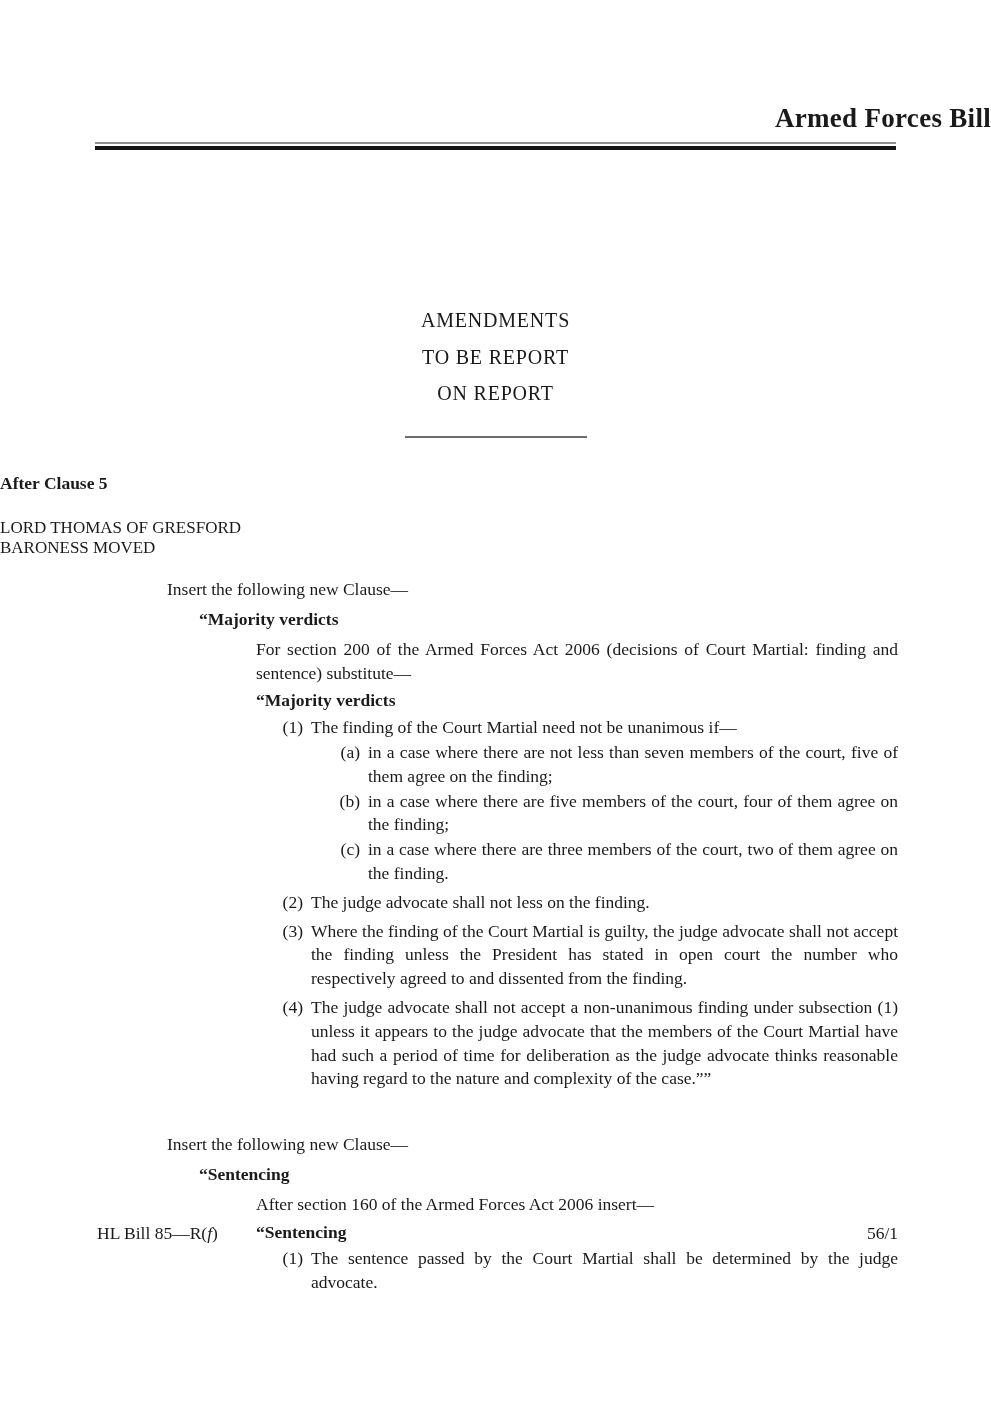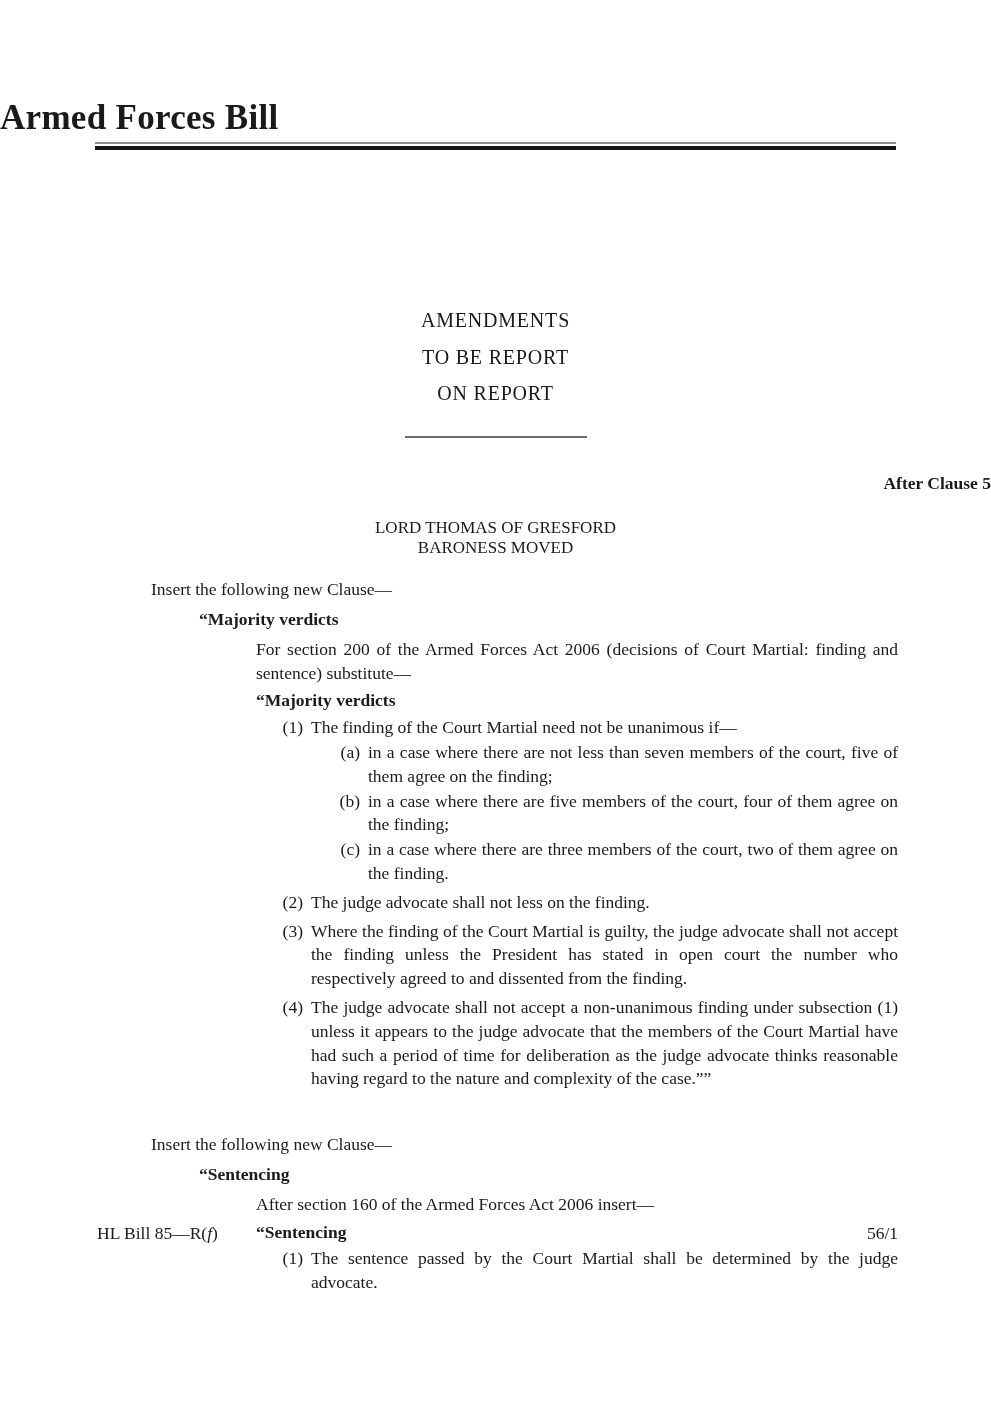--- a/index.html
+++ b/index.html
@@ -10,22 +10,22 @@
     background: #ffffff;
     font-family: "Liberation Serif", "DejaVu Serif", serif;
     color: #1a1a1a;
     font-size: 17.5px;
     line-height: 1.36;
     overflow: hidden;
   }
   .doc-title {
     margin: 0;
     padding-top: 102px;
-    text-align: left;
-    font-size: 35px;
+    text-align: right;
+    font-size: 27px;
     line-height: 32px;
     font-weight: bold;
     letter-spacing: 0.3px;
   }
   .title-rule {
     margin: 8px 95px 0 95px;
     border-top: 2px solid #8f8f8f;
     height: 2px;
     border-bottom: 4px solid #141414;
   }
@@ -37,35 +37,35 @@
     letter-spacing: 0.8px;
   }
   .short-rule {
     width: 182px;
     margin: 24px auto 0 auto;
     border-top: 2px solid #6e6e6e;
     height: 0;
   }
   .clause-heading {
     margin-top: 34px;
-    text-align: right;
+    text-align: left;
     font-weight: bold;
     font-size: 17.5px;
   }
   .sponsors {
     margin-top: 23px;
-    text-align: center;
+    text-align: left;
     font-size: 17px;
     line-height: 19.5px;
   }
   .content {
     padding-left: 97px;
     padding-right: 93px;
   }
-  .insert-line { margin: 21px 0 0 54px; }
+  .insert-line { margin: 21px 0 0 70px; }
   .insert-line.second { margin-top: 42px; }
   .amend-title { margin: 6px 0 0 102px; font-weight: bold; }
   .intro { margin: 6px 0 0 159px; text-align: justify; }
   .inner-title { margin: 4px 0 0 159px; font-weight: bold; }
   .item-l1 {
     position: relative;
     margin-left: 214px;
     margin-top: 3px;
     text-align: justify;
   }

